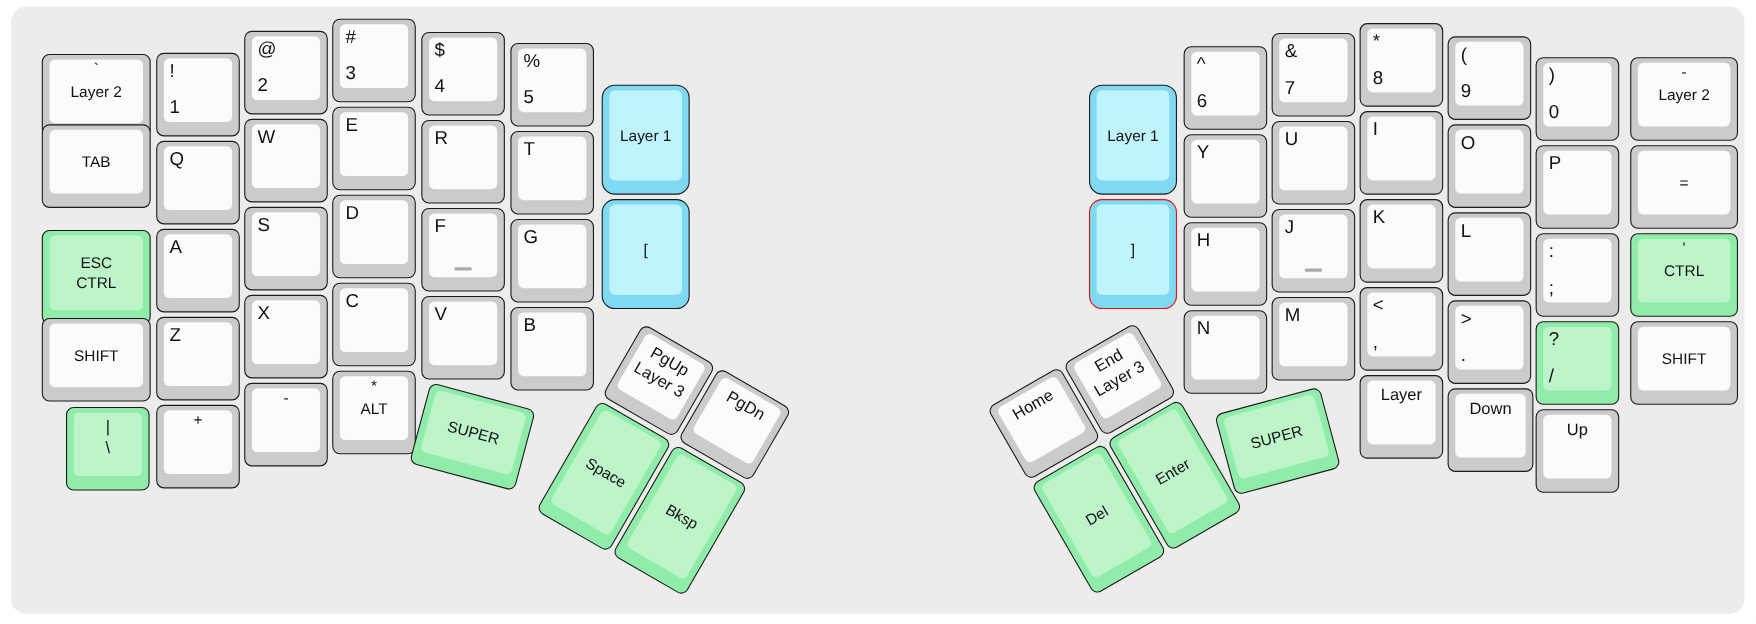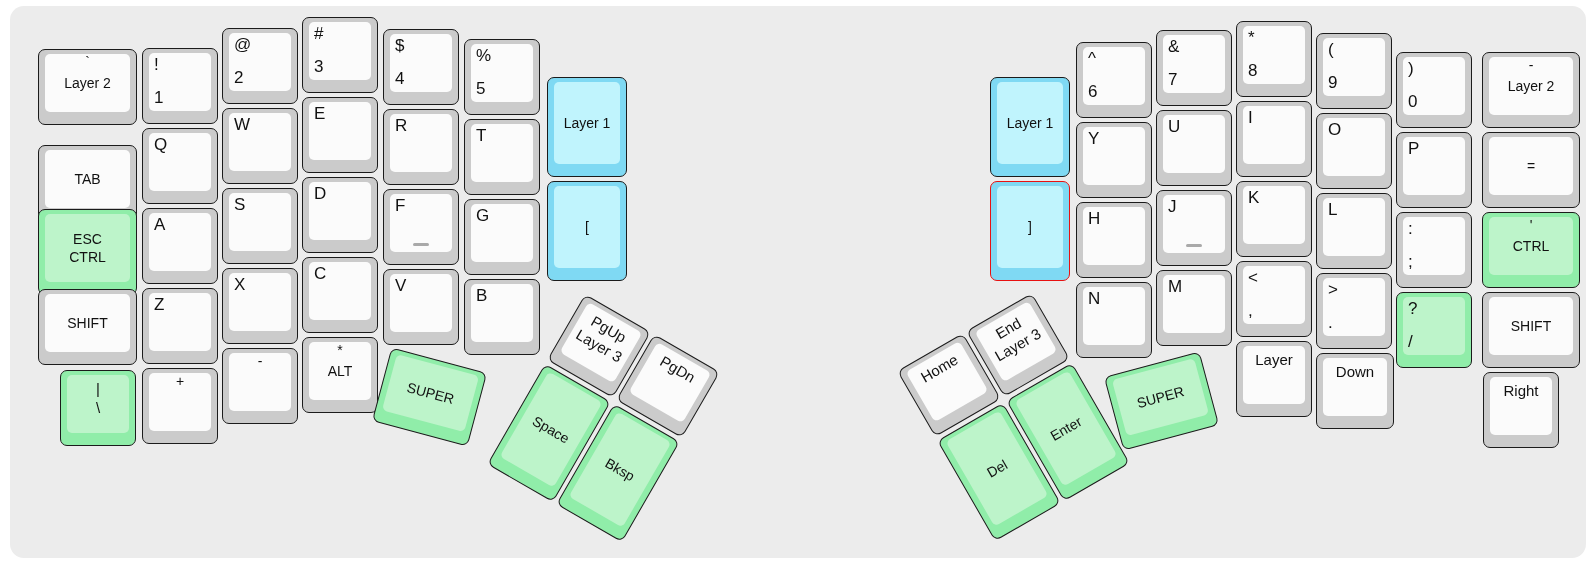--- a/index.html
+++ b/index.html
@@ -7,21 +7,21 @@
        font-family:"Liberation Sans",sans-serif;color:#111;}
   .panel{position:absolute;left:10px;top:6px;width:1576px;height:552px;
          background:var(--panel-bg,#ececec);border-radius:14px;}
   .key{position:absolute;box-sizing:border-box;
        border:1.5px solid var(--outline,#1b1b1b);border-radius:7px;
        background:var(--key-side,#cbcbcb);cursor:pointer;}
   .key .cap{position:absolute;left:6px;right:6px;top:4px;bottom:12px;
        background:var(--key-top,#fbfbfb);border-radius:5px;}
   .key.green{background:var(--green-side,#90eda9);}
   .key.green .cap{background:var(--green-top,#bdf4ca);}
-  .key.cyan{background:var(--cyan-side,#7fd9f3);}
+  .key.cyan{background:var(--cyan-side,#7fd9f3);border-radius:12px;}
   .key.cyan .cap{background:var(--cyan-top,#c0f4fd);}
   .key.sel{border-color:var(--sel,#e81111);}
   .lbl{pointer-events:none;}
   .lbl-tl{position:absolute;left:5px;top:2px;font-size:17px;}
   .lbl-bl{position:absolute;left:5px;bottom:3px;font-size:17px;}
   .lbl-tc{position:absolute;left:0;right:0;top:0;text-align:center;font-size:14px;}
   .lbl-ct{position:absolute;left:0;right:0;top:5px;text-align:center;font-size:15px;
           white-space:pre-line;line-height:1.25;}
   .lbl-c{position:absolute;inset:0;display:flex;align-items:center;justify-content:center;
          text-align:center;font-size:14px;white-space:pre-line;line-height:1.3;}
@@ -31,21 +31,21 @@
 </head>
 <body style="--panel-bg: #ececec; --outline: #1b1b1b; --key-side: #cbcbcb; --key-top: #fbfbfb; --green-side: #90eda9; --green-top: #bdf4ca; --cyan-side: #7fd9f3; --cyan-top: #c0f4fd; --sel: #e81111;">
 
 <div class="panel" id="panel">
     <div class="key" style="left: 28px; top: 43px; width: 99px; height: 76px;">
       <div class="cap">
         <div class="lbl lbl-tc">`</div>
         <div class="lbl lbl-c">Layer 2</div>
       </div>
     </div>
-    <div class="key" style="left: 28px; top: 139px; width: 99px; height: 76px;">
+    <div class="key" style="left: 28px; top: 107px; width: 99px; height: 76px;">
       <div class="cap">
         <div class="lbl lbl-c">TAB</div>
       </div>
     </div>
     <div class="key green" style="left: 28px; top: 203px; width: 99px; height: 86px;">
       <div class="cap">
         <div class="lbl lbl-c">ESC
 CTRL</div>
       </div>
     </div>
@@ -341,45 +341,45 @@
         <div class="lbl lbl-tl">:</div>
         <div class="lbl lbl-bl">;</div>
       </div>
     </div>
     <div class="key green" style="left: 1386px; top: 286px; width: 76px; height: 76px;">
       <div class="cap">
         <div class="lbl lbl-tl">?</div>
         <div class="lbl lbl-bl">/</div>
       </div>
     </div>
+    <div class="key" style="left: 1386px; top: 366px; width: 76px; height: 76px;">
+      <div class="cap">
+        <div class="lbl lbl-ct">Up</div>
+      </div>
+    </div>
     <div class="key" style="left: 1472px; top: 46px; width: 98px; height: 76px;">
       <div class="cap">
         <div class="lbl lbl-tc">-</div>
         <div class="lbl lbl-c">Layer 2</div>
       </div>
     </div>
     <div class="key" style="left: 1472px; top: 126px; width: 98px; height: 76px;">
       <div class="cap">
         <div class="lbl lbl-c">=</div>
       </div>
     </div>
     <div class="key green" style="left: 1472px; top: 206px; width: 98px; height: 76px;">
       <div class="cap">
         <div class="lbl lbl-tc">'</div>
         <div class="lbl lbl-c">CTRL</div>
       </div>
     </div>
     <div class="key" style="left: 1472px; top: 286px; width: 98px; height: 76px;">
       <div class="cap">
         <div class="lbl lbl-c">SHIFT</div>
-      </div>
-    </div>
-    <div class="key" style="left: 1473px; top: 366px; width: 76px; height: 76px;">
-      <div class="cap">
-        <div class="lbl lbl-ct">Right</div>
       </div>
     </div>
     <div class="key" style="left: 901px; top: 341px; width: 76px; height: 76px; transform: rotate(-30deg);">
       <div class="cap">
         <div class="lbl lbl-ct">Home</div>
       </div>
     </div>
     <div class="key" style="left: 970px; top: 301px; width: 76px; height: 76px; transform: rotate(-30deg);">
       <div class="cap">
         <div class="lbl lbl-ct">End

